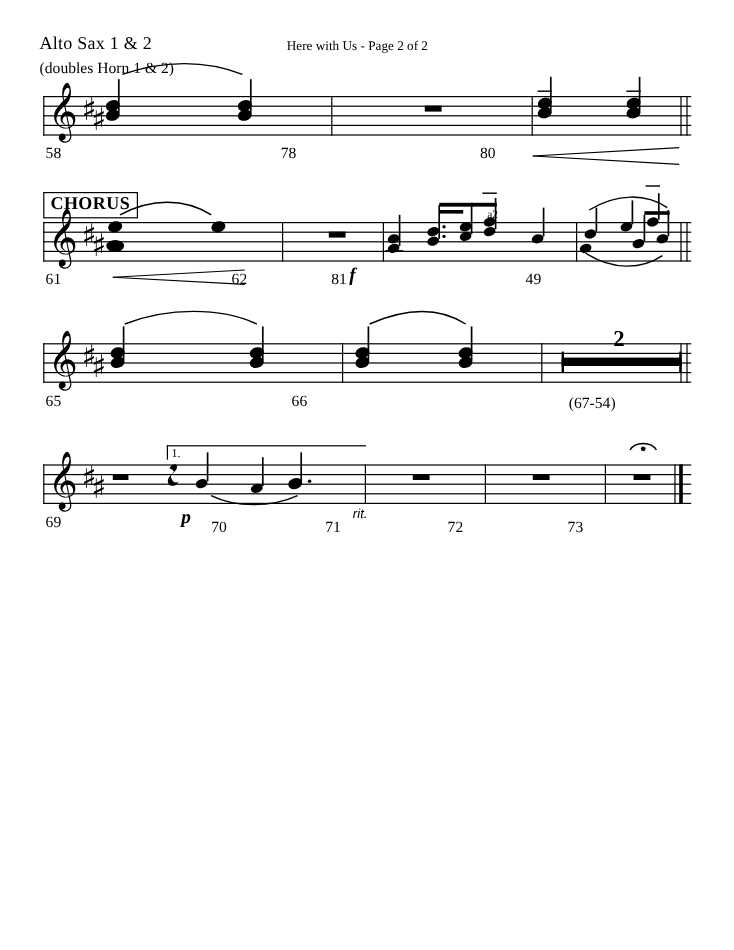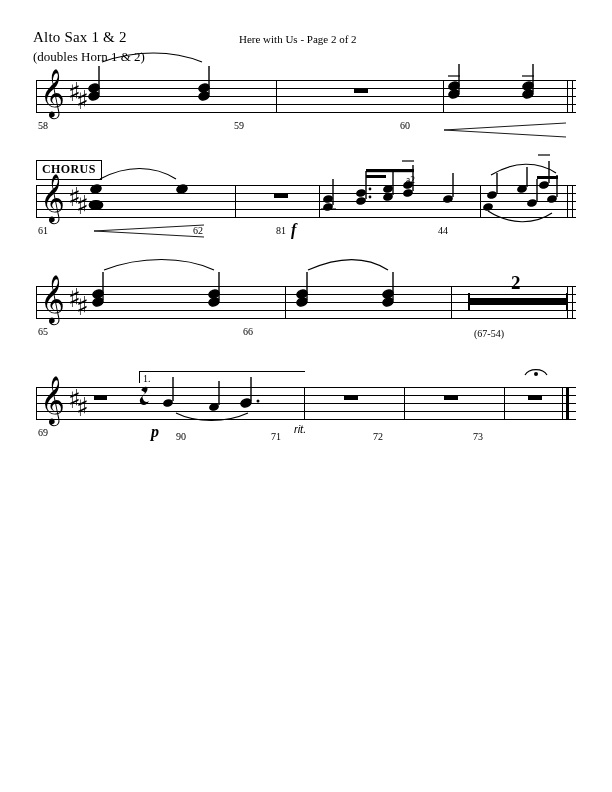--- a/index.html
+++ b/index.html
@@ -75,21 +75,21 @@
     line-height: 1;
   }
   .ksharp {
     font-size: 26px;
     font-family: "DejaVu Sans", sans-serif;
   }
   
   .measnum {
     position: absolute;
     font-family: "Liberation Serif", serif;
-    font-size: 10px;
+    font-size: 13px;
     color: #000;
   }
   
   .dyn {
     position: absolute;
     font-family: "Liberation Serif", serif;
     font-style: italic;
     font-weight: bold;
     font-size: 16px;
   }
@@ -102,21 +102,21 @@
   .plain-label {
     position: absolute;
     font-family: "Liberation Serif", serif;
     font-size: 9.5px;
   }
   .chorus-box {
     position: absolute;
     border: 1.3px solid #000;
     padding: 1px 5px 2px 5px;
     font-family: "Liberation Serif", serif;
-    font-size: 12px;
+    font-size: 15px;
     font-weight: bold;
     letter-spacing: 0.4px;
     background: #fff;
   }
   .multirest-num {
     position: absolute;
     font-family: "Liberation Serif", serif;
     font-weight: bold;
     font-size: 19px;
   }
@@ -210,22 +210,22 @@
         <ellipse class="nh" cx="492" cy="6" rx="5.2" ry="3.8" fill="none" stroke="#000" stroke-width="1.5" transform="rotate(-18 492 6)"></ellipse>
         <line class="stem" x1="497" y1="12" x2="497" y2="-16"></line>
         <line class="tenuto" x1="486" y1="-4" x2="498" y2="-4"></line>
 
         <path class="hair" d="M408,50 L530,43"></path>
         <path class="hair" d="M408,50 L530,57"></path>
       </g>
     </svg>
 
     <div class="measnum" style="left:2px; top:40px;">58</div>
-    <div class="measnum" style="left:198px; top:40px;">59</div>
-    <div class="measnum" style="left:364px; top:40px;">60</div>
+    <div class="measnum" style="left:198px; top:40px;">78</div>
+    <div class="measnum" style="left:364px; top:40px;">80</div>
   </div>
 
   <div class="chorus-box" style="left:36px; top:160px;">CHORUS</div>
 
   <div class="system" id="sys2" style="top:185px;">
     <div class="staff-line" style="top:0px;"></div>
     <div class="staff-line" style="top:8px;"></div>
     <div class="staff-line" style="top:16px;"></div>
     <div class="staff-line" style="top:24px;"></div>
     <div class="staff-line" style="top:32px;"></div>
@@ -294,21 +294,21 @@
         <line class="stem" x1="521" y1="12" x2="521" y2="-10"></line>
         <rect class="beam" x="501" y="-9" width="21" height="3"></rect>
       </g>
     </svg>
 
     <div class="plain-label" style="left:370px; top:-10px;">a2</div>
 
     <div class="measnum" style="left:2px; top:40px;">61</div>
     <div class="measnum" style="left:157px; top:40px;font-family:Liberation Serif, serif;">62</div>
     <div class="measnum" style="left:240px; top:40px;">81</div>
-    <div class="measnum" style="left:402px; top:40px;">44</div>
+    <div class="measnum" style="left:402px; top:40px;">49</div>
 
     <div class="dyn" style="left:255px; top:36px;">f</div>
   </div>
 
   <div class="system" id="sys3" style="top:286px;">
     <div class="staff-line" style="top:0px;"></div>
     <div class="staff-line" style="top:8px;"></div>
     <div class="staff-line" style="top:16px;"></div>
     <div class="staff-line" style="top:24px;"></div>
     <div class="staff-line" style="top:32px;"></div>
@@ -399,19 +399,19 @@
         <rect class="restbar" x="492" y="8" width="14" height="5"></rect>
         <path class="fermata" d="M489,-12 a12,9 0 0 1 22,0"></path>
         <circle class="nh" cx="500" cy="-13" r="2"></circle>
       </g>
     </svg>
 
     <div class="dyn" style="left:115px; top:36px;">p</div>
     <div class="texpr" style="left:258px; top:36px;">rit.</div>
 
     <div class="measnum" style="left:2px; top:40px;text-align:center;">69</div>
-    <div class="measnum" style="left:140px; top:44px;">90</div>
+    <div class="measnum" style="left:140px; top:44px;">70</div>
     <div class="measnum" style="left:235px; top:44px;">71</div>
     <div class="measnum" style="left:337px; top:44px;">72</div>
     <div class="measnum" style="left:437px; top:44px;">73</div>
   </div>
 
 </div>
 
 </body></html>

